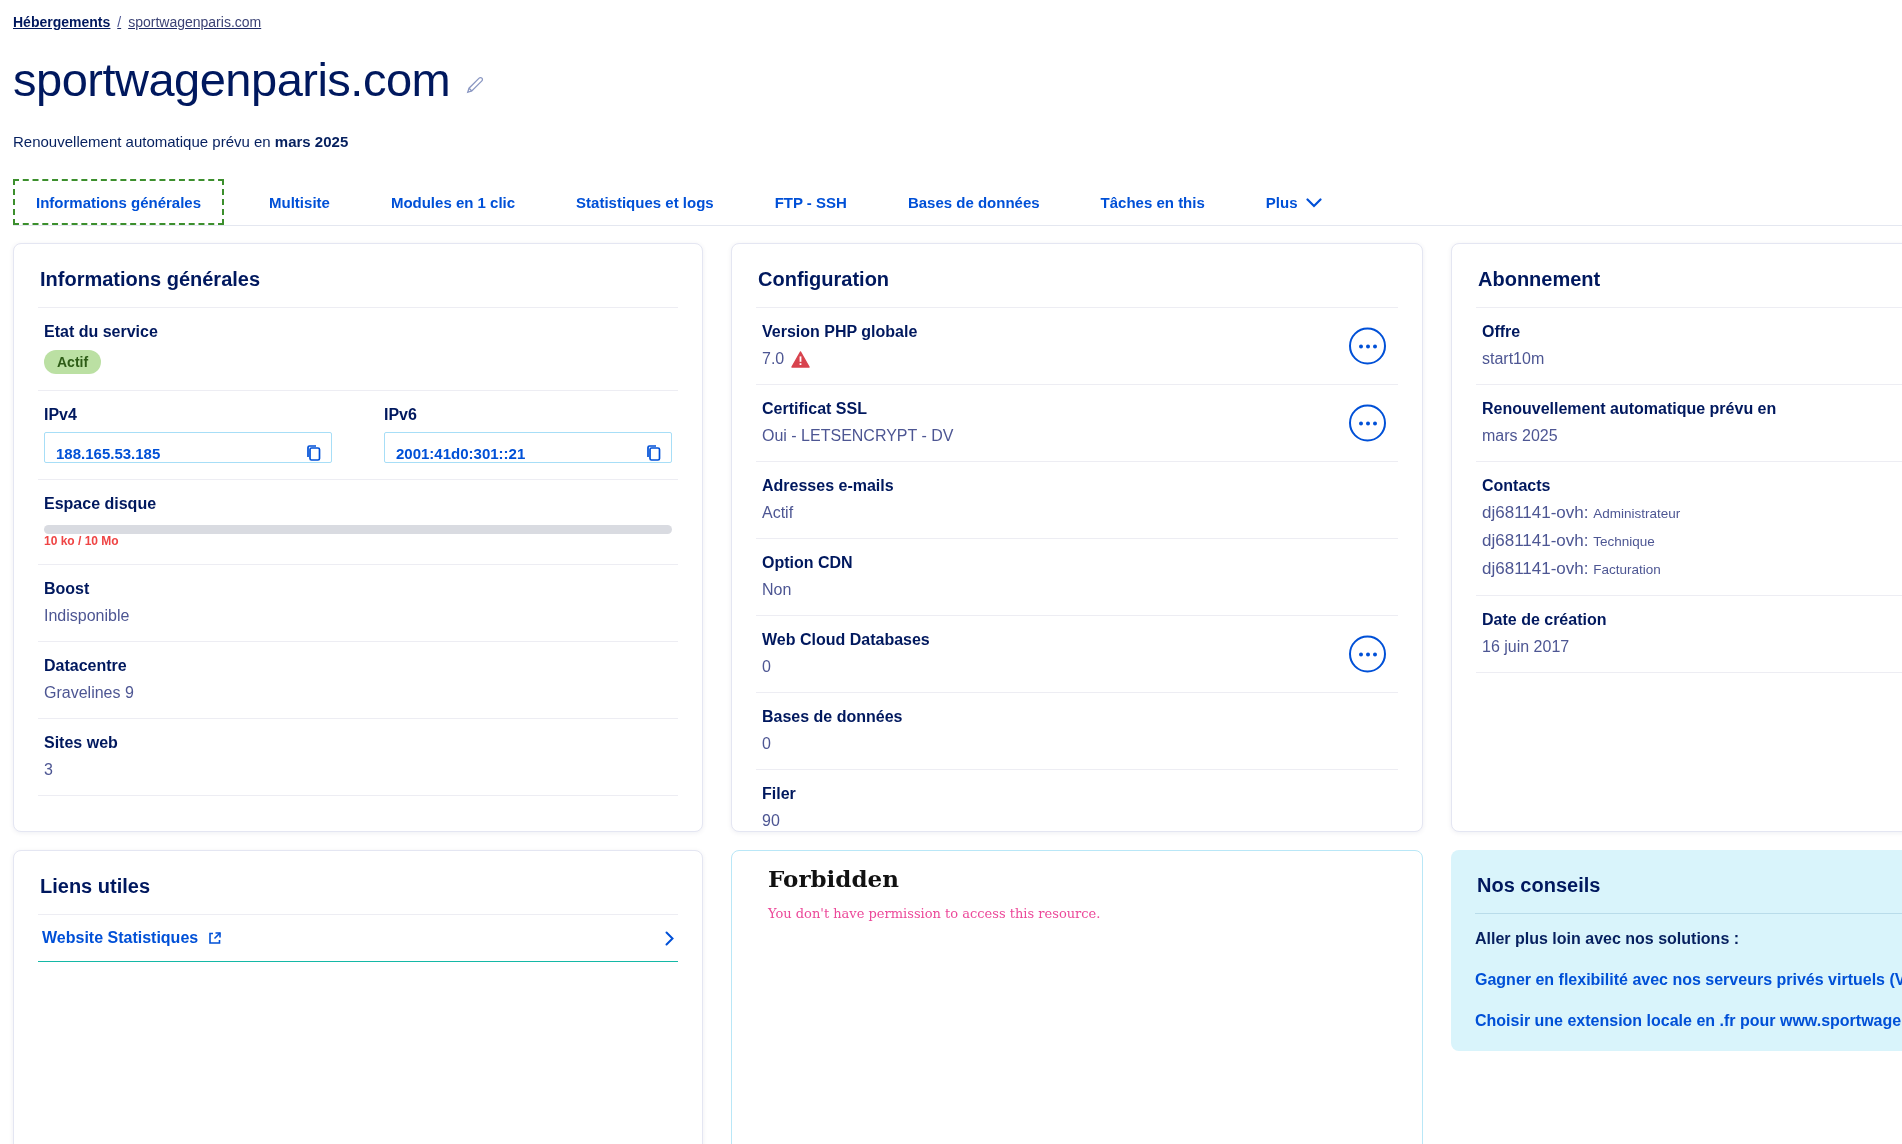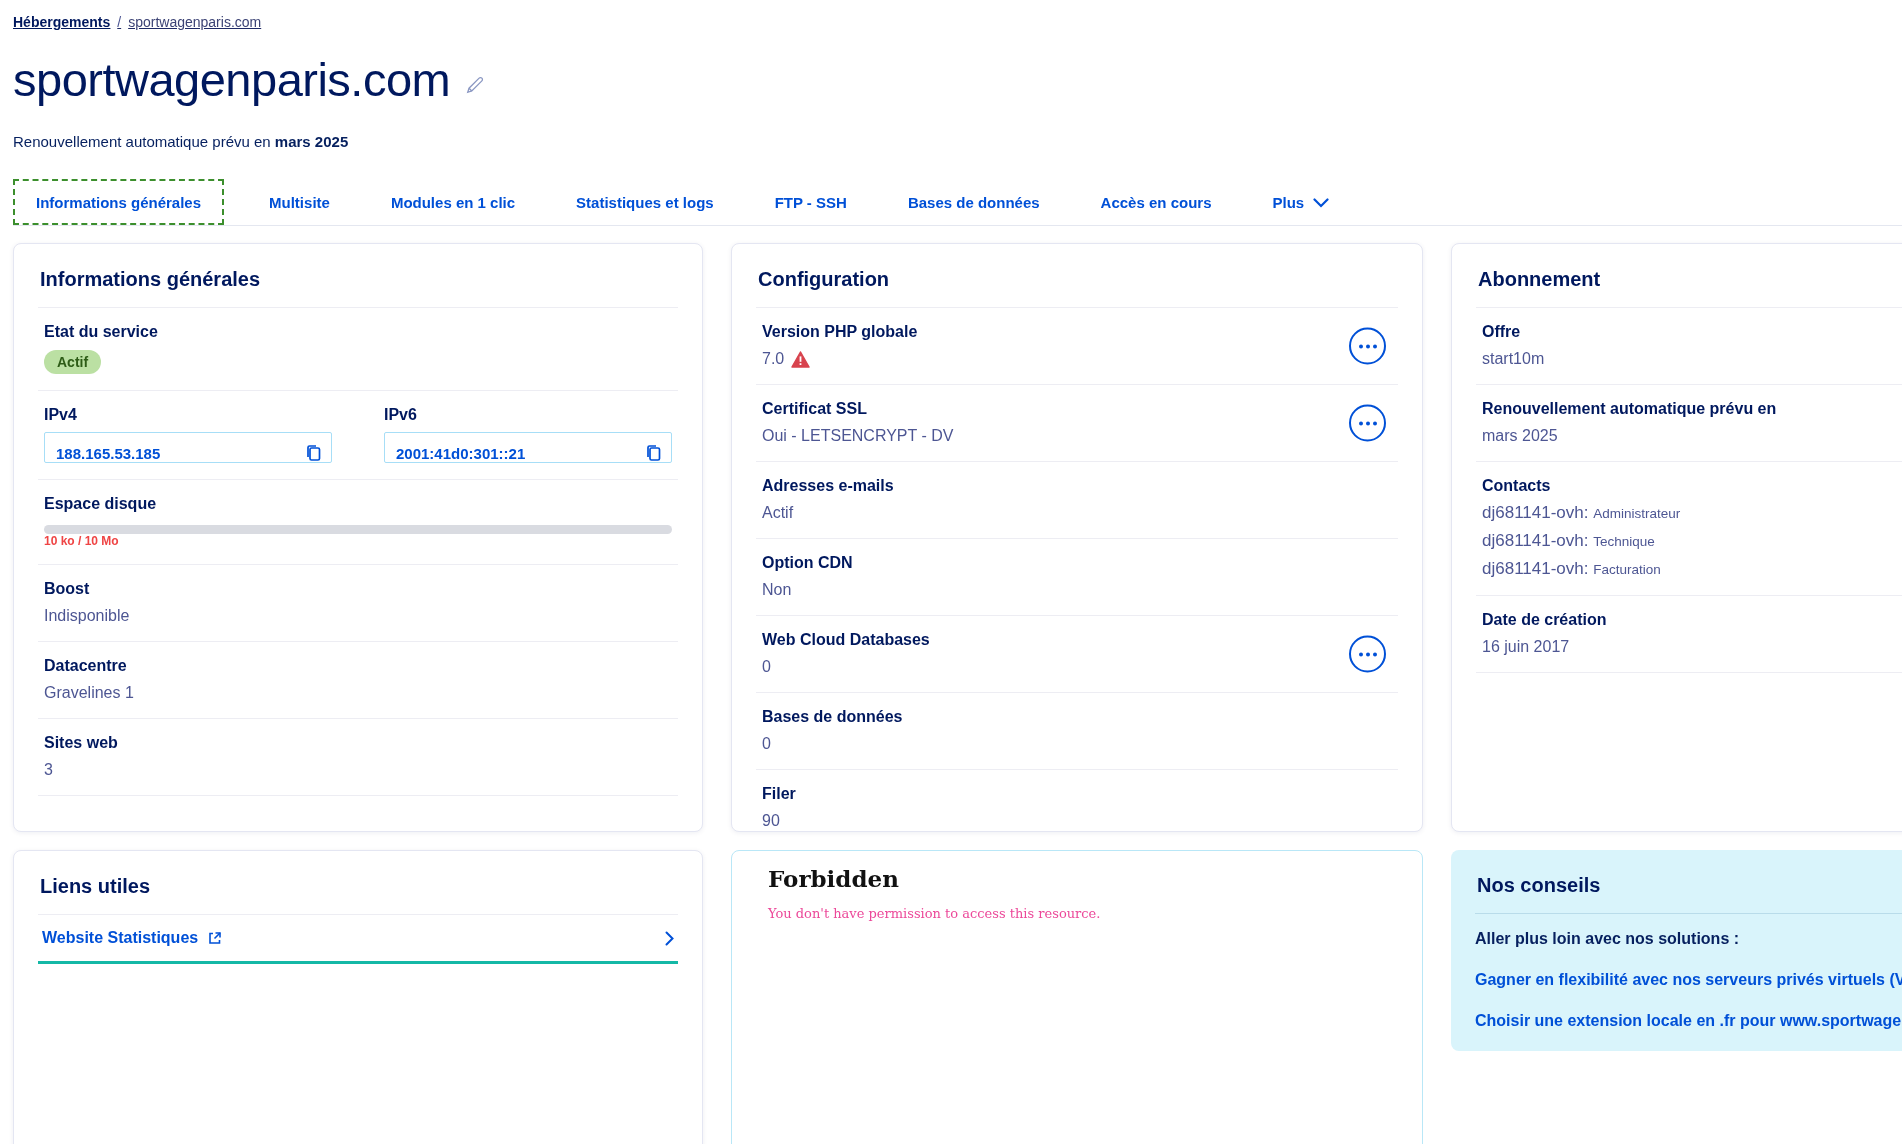--- a/index.html
+++ b/index.html
@@ -57,21 +57,21 @@
   .php-val { display: flex; align-items: center; gap: 7px; }
 
   
   .contact-line { font-size: 17px; color: #4d5693; margin-top: 8px; }
   .contact-line .role { font-size: 13.5px; }
 
   
   .bottom-cards { margin-top: 18px; }
   .links-card { height: 360px; padding-top: 20px; }
   .link-row { display: flex; align-items: center; justify-content: space-between;
-              padding: 14px 4px; border-bottom: 3px solid #14b8a6; cursor: pointer; }
+              padding: 14px 4px; border-bottom: 1px solid #14b8a6; cursor: pointer; }
   .link-main { display: flex; align-items: center; gap: 10px; font-size: 16px; font-weight: 700; color: #0050d7; }
 
   .forbidden-card { height: 360px; border: 1px solid #b9e7f7; border-radius: 8px; background: #fff;
                     padding: 14px 36px; }
   .forbidden-card h1 { font-family: "DejaVu Serif", "Liberation Serif", serif; font-size: 23px; color: #111; }
   .forbidden-card p { font-family: "DejaVu Serif", "Liberation Serif", serif; font-size: 13px; color: #ec4899; margin-top: 14px; }
 
   .advice-card { height: 201px; background: #d9f4fb; border: none; box-shadow: none; padding: 20px 24px; }
   .advice-card .card-h { border-bottom: 1px solid #b9dcea; }
   .advice-intro { font-size: 16px; font-weight: 700; color: #06205f; margin-top: 16px; white-space: nowrap; }
@@ -104,21 +104,21 @@
     <span>Renouvellement automatique prévu en</span> <b>mars 2025</b>
   </div>
 
   <div class="tabs">
     <div class="tab active">Informations générales</div>
     <div class="tab">Multisite</div>
     <div class="tab">Modules en 1 clic</div>
     <div class="tab">Statistiques et logs</div>
     <div class="tab">FTP - SSH</div>
     <div class="tab">Bases de données</div>
-    <div class="tab">Accès en cours</div>
+    <div class="tab">Tâches en this</div>
     <div class="tab">
       <span>Plus</span>
       <span class="chev-down">
         <svg width="16" height="10" viewBox="0 0 16 10" fill="none" stroke="#0050d7" stroke-width="2.2" stroke-linecap="round">
             <path d="M1.5 1.5 L8 8 L14.5 1.5"></path>
           </svg>
       </span>
     </div>
   </div>
 
@@ -160,21 +160,21 @@
         <div class="lbl">Espace disque</div>
         <div class="progress"></div>
         <div class="usage">10 ko / 10 Mo</div>
       </div>
       <div class="row">
         <div class="lbl">Boost</div>
         <div class="val">Indisponible</div>
       </div>
       <div class="row">
         <div class="lbl">Datacentre</div>
-        <div class="val">Gravelines 1</div>
+        <div class="val">Gravelines 9</div>
       </div>
       <div class="row">
         <div class="lbl">Sites web</div>
         <div class="val">3</div>
       </div>
     </div>
 
     <div class="card tall">
       <div class="card-h">Configuration</div>
 

